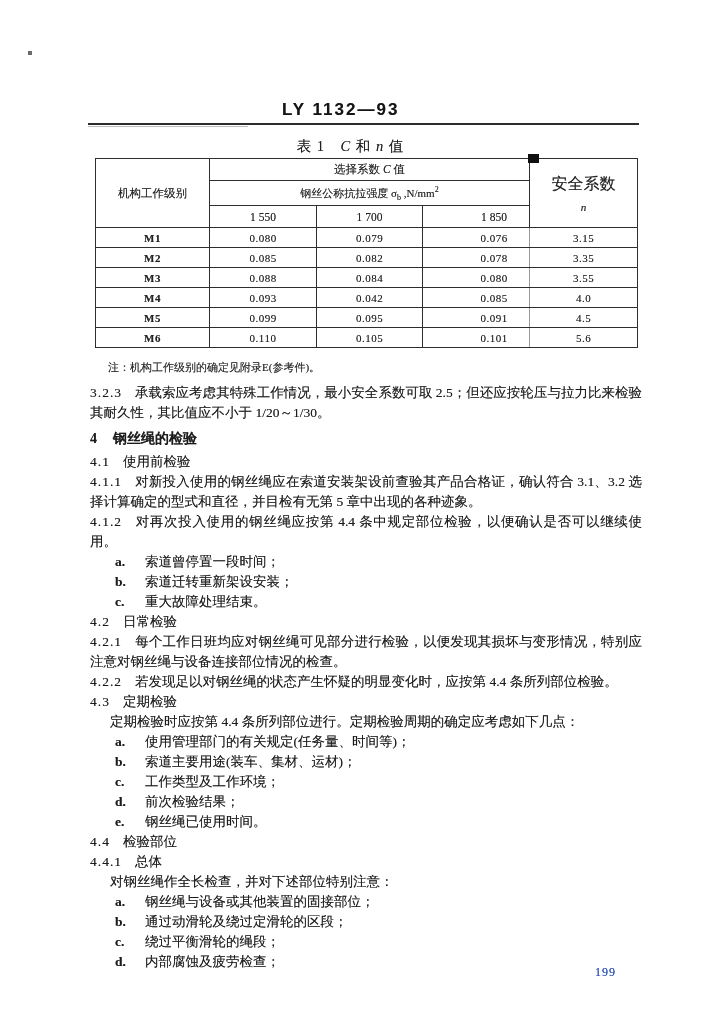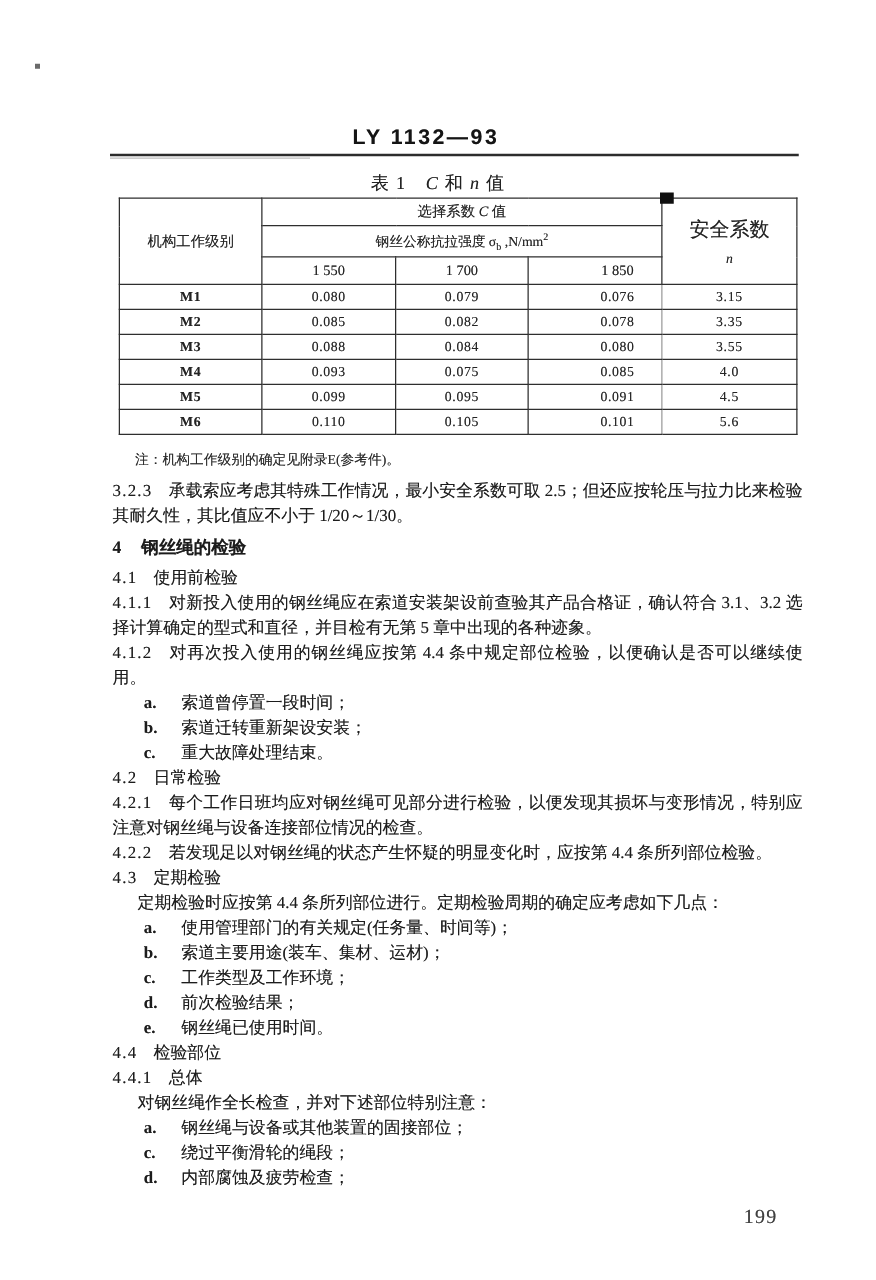--- a/index.html
+++ b/index.html
@@ -49,21 +49,21 @@
     font-size:13.5px;line-height:20px;text-align:justify;color:#1c1c1c;
   }
   .content p{margin:0;}
   .content p.chapter{font-weight:bold;font-size:14px;margin:6px 0 3px 0;}
   .content span.num{margin-right:13px;letter-spacing:1px;}
   .content p.chapter span.num{margin-right:15px;}
   .content p.indent{padding-left:20px;}
   .content p.item{padding-left:25px;}
   .content p.item span.label{display:inline-block;width:30px;font-weight:bold;}
   
-  .page-num{position:absolute;left:595px;top:965px;font-size:16px;color:#404040;letter-spacing:1px;}
+  .page-num{position:absolute;left:595px;top:965px;font-size:12px;color:#1d4ed8;letter-spacing:1px;}
 </style>
 </head>
 <body>
 
 <div class="page">
 
   <div class="speck"></div>
 
   <div class="std-code">LY 1132—93</div>
   <div class="head-rule"></div>
@@ -116,21 +116,21 @@
         <tr class="body-row">
           <td class="lvl">M3</td>
           <td>0.088</td>
           <td>0.084</td>
           <td class="rb-light">0.080</td>
           <td>3.55</td>
         </tr>
         <tr class="body-row">
           <td class="lvl">M4</td>
           <td>0.093</td>
-          <td>0.075</td>
+          <td>0.042</td>
           <td class="rb-light">0.085</td>
           <td>4.0</td>
         </tr>
         <tr class="body-row">
           <td class="lvl">M5</td>
           <td>0.099</td>
           <td>0.095</td>
           <td class="rb-light">0.091</td>
           <td>4.5</td>
         </tr>
@@ -164,19 +164,20 @@
       <p class="indent"><span class="txt">定期检验时应按第 4.4 条所列部位进行。定期检验周期的确定应考虑如下几点：</span></p>
       <p class="item"><span class="label">a.</span><span class="txt">使用管理部门的有关规定(任务量、时间等)；</span></p>
       <p class="item"><span class="label">b.</span><span class="txt">索道主要用途(装车、集材、运材)；</span></p>
       <p class="item"><span class="label">c.</span><span class="txt">工作类型及工作环境；</span></p>
       <p class="item"><span class="label">d.</span><span class="txt">前次检验结果；</span></p>
       <p class="item"><span class="label">e.</span><span class="txt">钢丝绳已使用时间。</span></p>
       <p class="clause"><span class="num">4.4</span><span class="txt">检验部位</span></p>
       <p class="clause"><span class="num">4.4.1</span><span class="txt">总体</span></p>
       <p class="indent"><span class="txt">对钢丝绳作全长检查，并对下述部位特别注意：</span></p>
       <p class="item"><span class="label">a.</span><span class="txt">钢丝绳与设备或其他装置的固接部位；</span></p>
+      <p class="item"><span class="label">b.</span><span class="txt">通过动滑轮及绕过定滑轮的区段；</span></p>
       <p class="item"><span class="label">c.</span><span class="txt">绕过平衡滑轮的绳段；</span></p>
       <p class="item"><span class="label">d.</span><span class="txt">内部腐蚀及疲劳检查；</span></p>
     </div>
 
   <div class="page-num">199</div>
 
 </div>
 
 </body></html>

